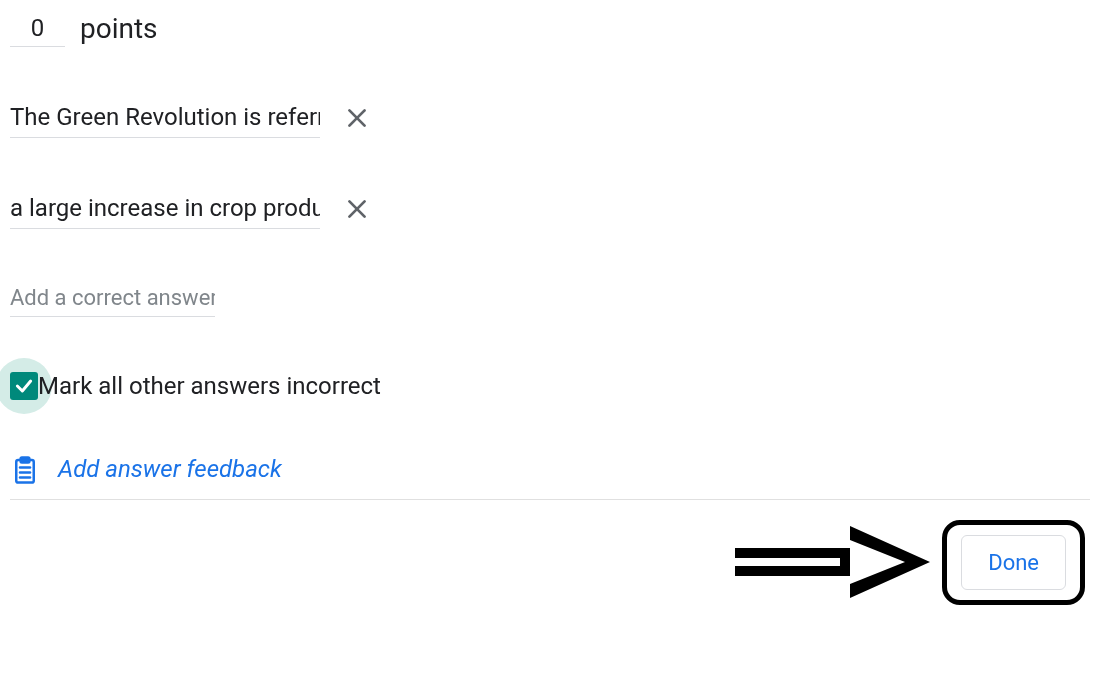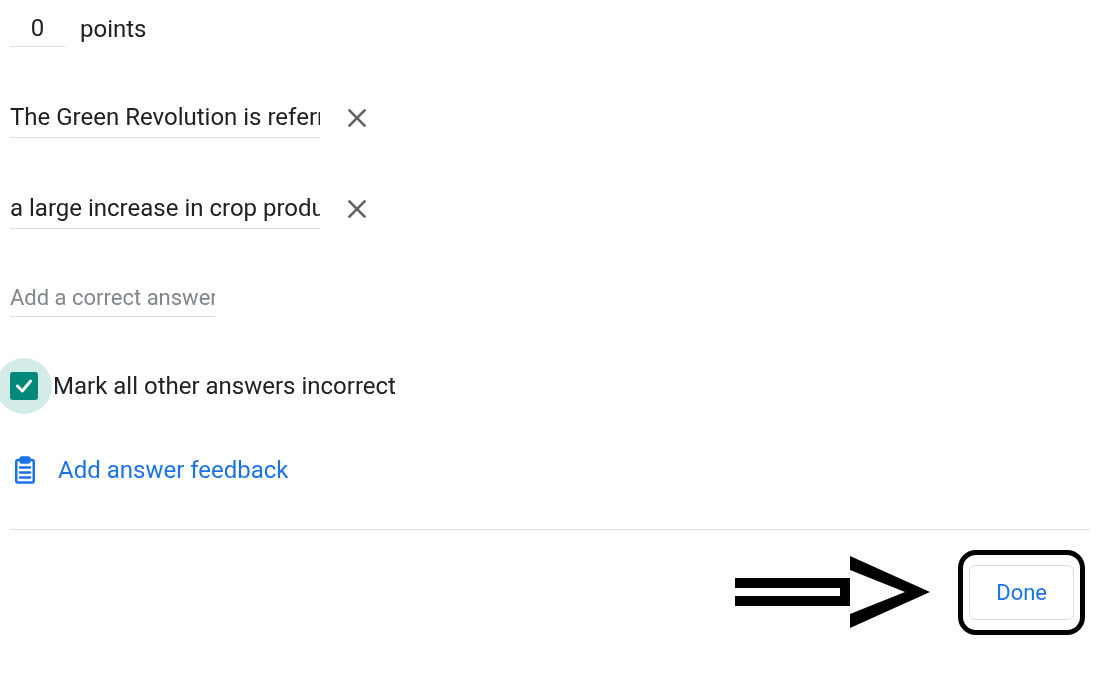--- a/index.html
+++ b/index.html
@@ -36,21 +36,21 @@
       border: none;
       border-bottom: 1px solid #dadce0;
       font-size: 24px;
       text-align: center;
       color: #202124;
       padding: 4px 0;
       outline: none;
       font-family: inherit;
     }
     .points-label {
-      font-size: 24px;
+      font-size: 28px;
       color: #202124;
     }
     .answer-row {
       display: flex;
       align-items: center;
       gap: 20px;
       margin-bottom: 50px;
     }
     .answer-input {
       width: 310px;
@@ -86,21 +86,20 @@
       padding: 6px 0;
       outline: none;
       font-family: inherit;
     }
     .add-answer-input::placeholder {
       color: #80868b;
     }
     .checkbox-row {
       display: flex;
       align-items: center;
-      gap: 15px;
       margin-bottom: 55px;
       position: relative;
     }
     .checkbox-halo {
       position: absolute;
       left: -14px;
       top: 50%;
       transform: translateY(-50%);
       width: 56px;
       height: 56px;
@@ -121,45 +120,45 @@
       cursor: pointer;
     }
     .checkbox-label {
       font-size: 24px;
       color: #202124;
       position: relative;
       z-index: 1;
     }
     .feedback-row {
       display: flex;
-      align-items: center;
       gap: 18px;
-      margin-bottom: 44px;
-      cursor: pointer;
+      margin-bottom: 14px;
+      cursor: pointer;
+      font-style: italic;
     }
     .feedback-label {
       font-size: 24px;
       color: #1a73e8;
     }
     .divider {
       border: none;
       border-top: 1px solid #e0e0e0;
       margin-bottom: 20px;
     }
     .footer-row {
       display: flex;
       justify-content: flex-end;
       align-items: center;
       position: relative;
       padding-right: 5px;
     }
     .done-btn-frame {
       border: 5px solid #000000;
       border-radius: 18px;
-      padding: 10px 6px;
+      padding: 10px 14px;
     }
     .done-btn {
       background: #ffffff;
       border: 1px solid #dadce0;
       border-radius: 6px;
       padding: 14px 26px;
       font-size: 22px;
       color: #1a73e8;
       cursor: pointer;
       font-family: inherit;

